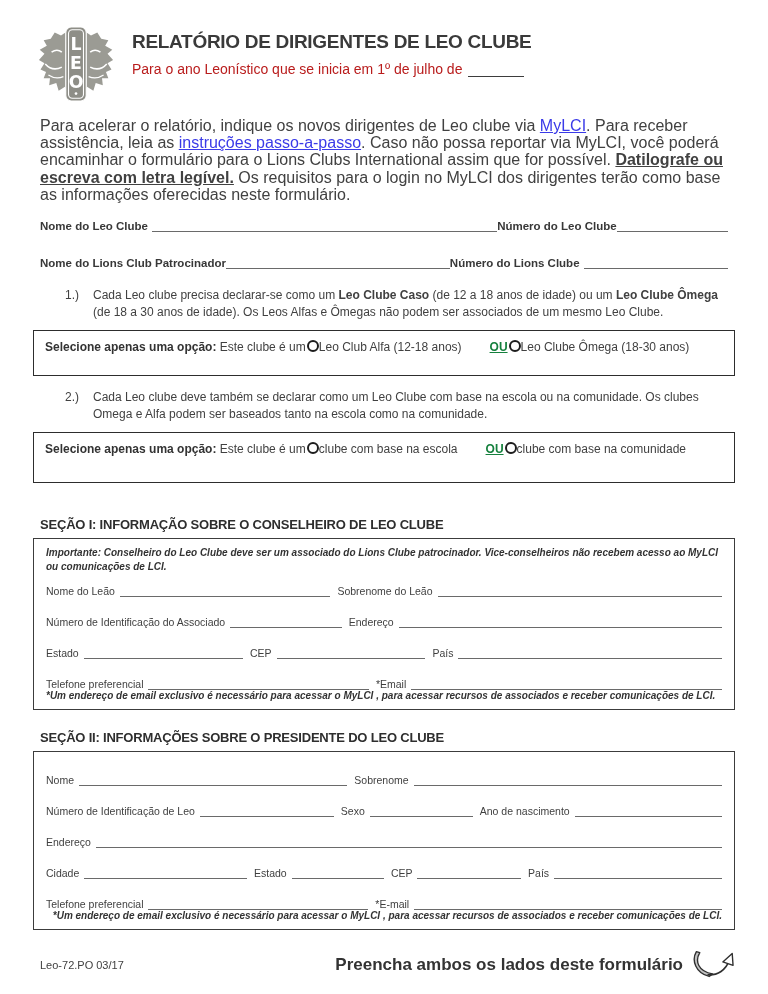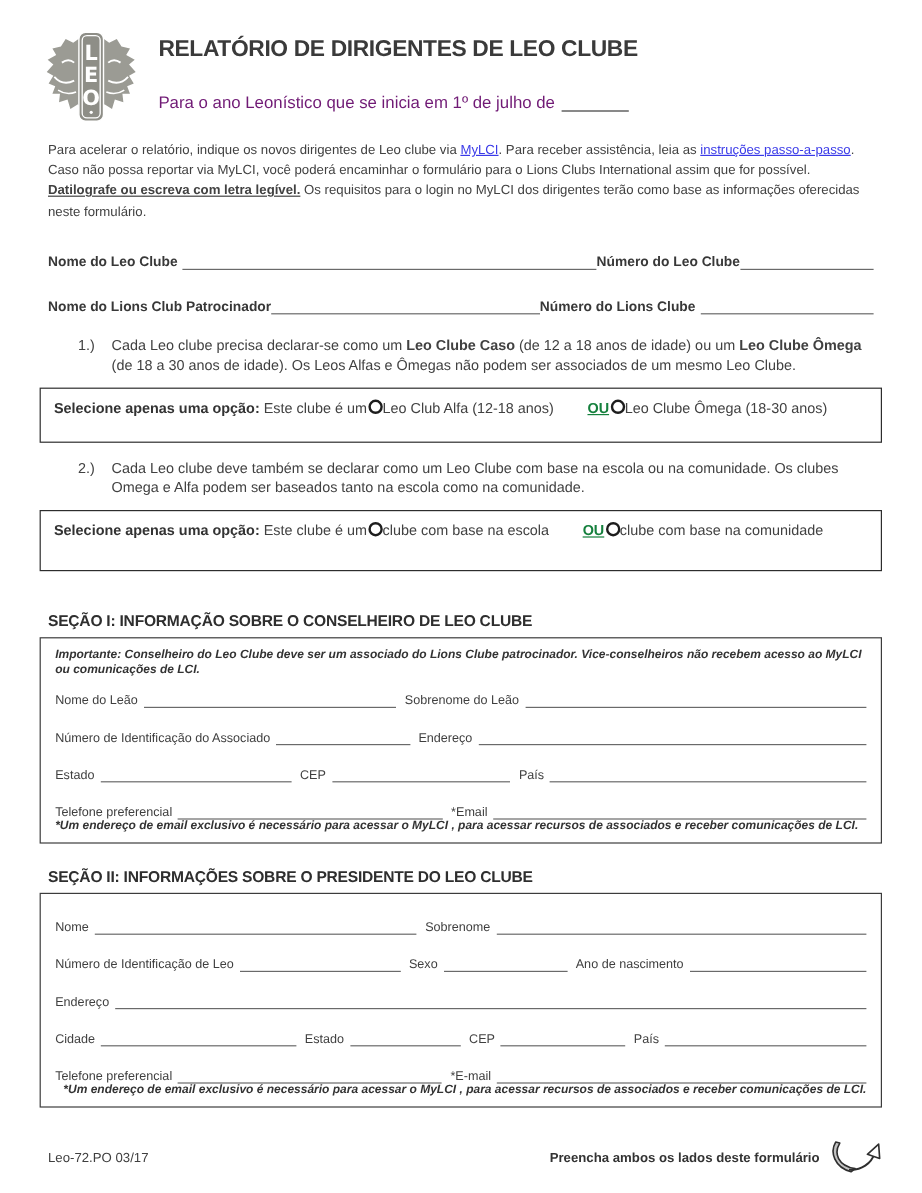--- a/index.html
+++ b/index.html
@@ -6,24 +6,24 @@
   .page {
     position:relative; width:768px; height:994px; margin:0 auto;
     background:#ffffff; box-sizing:border-box; padding:22px 33px 0 33px;
     font-family:"Liberation Sans", sans-serif; color:#3f3f3f; overflow:hidden;
   }
   
   .header { display:flex; gap:15px; padding:0 2px; }
   .logo-wrap { flex:none; width:82px; height:84px; }
   .header-text { padding-top:9px; }
   .title { margin:0; font-size:19px; font-weight:bold; color:#3a3a3a; letter-spacing:-0.3px;text-align:center; }
-  .subtitle { display:flex; align-items:flex-end; margin-top:24px; font-size:14px; color:#701a75; }
+  .subtitle { display:flex; align-items:flex-end; margin-top:8px; font-size:14px; color:#b91c1c; }
   .subtitle .blank { width:56px; height:14px; border-bottom:1.6px solid #3d3d3d; margin-left:6px; }
   
-  .intro { margin:11px 7px 0 7px; font-size:11px; line-height:17.2px; color:#414141; }
+  .intro { margin:11px 7px 0 7px; font-size:16px; line-height:17.2px; color:#414141; }
   a.link { color:#3a3ae8; text-decoration:underline; cursor:pointer; }
   .emph { font-weight:bold; text-decoration:underline; }
   
   .line { display:block; height:13px; border-bottom:1.2px solid #6a6a6a; }
   
   .toprow { display:flex; align-items:flex-end; margin:0 7px; font-size:11.5px; font-weight:bold; color:#383838; white-space:nowrap; }
   .toprow .lbl { flex:none; }
   .toprow .gap { margin-left:4px; }
   
   .numitem { display:flex; margin:18px 7px 0 32px; font-size:12px; line-height:16.5px; color:#414141; }
@@ -41,21 +41,21 @@
   .frow.first { margin-top:10px; }
   .frow .lbl { flex:none; }
   .frow .lbl.next { margin-left:7px; }
   .frow .line { margin-left:5px; }
   .footnote { font-size:10px; font-style:italic; font-weight:bold; color:#333; }
   .footnote.right { text-align:right; }
   .sec2 { margin-top:20px; }
   
   .footer { position:absolute; left:40px; right:28px; bottom:15px; display:flex; justify-content:space-between; align-items:center; }
   .form-code { font-size:11px; color:#3f3f3f; }
-  .flip { display:flex; align-items:center; gap:9px; font-size:11px; font-weight:bold; color:#333; }
+  .flip { display:flex; align-items:center; gap:9px; font-size:17px; font-weight:bold; color:#333; }
 </style>
 </head>
 <body>
 
 <div class="page">
 
   <div class="header">
     <div class="logo-wrap">
       <svg viewBox="0 0 104 100" width="82" height="84">
 
@@ -83,21 +83,21 @@
       <h1 class="title">RELATÓRIO DE DIRIGENTES DE LEO CLUBE</h1>
       <div class="subtitle">
         <span>Para o ano Leonístico que se inicia em 1º de julho de</span>
         <span class="blank"></span>
       </div>
     </div>
   </div>
 
   <p class="intro"><span>Para acelerar o relatório, indique os novos dirigentes de Leo clube via </span><a class="link" href="#">MyLCI</a><span>. Para receber assistência, leia as </span><a class="link" href="#">instruções passo-a-passo</a><span>. Caso não possa reportar via MyLCI, você poderá encaminhar o formulário para o Lions Clubs International assim que for possível. </span><span class="emph">Datilografe ou escreva com letra legível.</span><span> Os requisitos para o login no MyLCI dos dirigentes terão como base as informações oferecidas neste formulário.</span></p>
 
-  <div class="toprow" style="margin-top:25px;">
+  <div class="toprow" style="margin-top:15px;">
     <span class="lbl">Nome do Leo Clube</span>
     <span class="line gap" style="flex:3.1;"></span>
     <span class="lbl">Número do Leo Clube</span>
     <span class="line" style="flex:1;"></span>
   </div>
 
   <div class="toprow" style="margin-top:23px;">
     <span class="lbl">Nome do Lions Club Patrocinador</span>
     <span class="line" style="flex:1.55;"></span>
     <span class="lbl">Número do Lions Clube</span>

